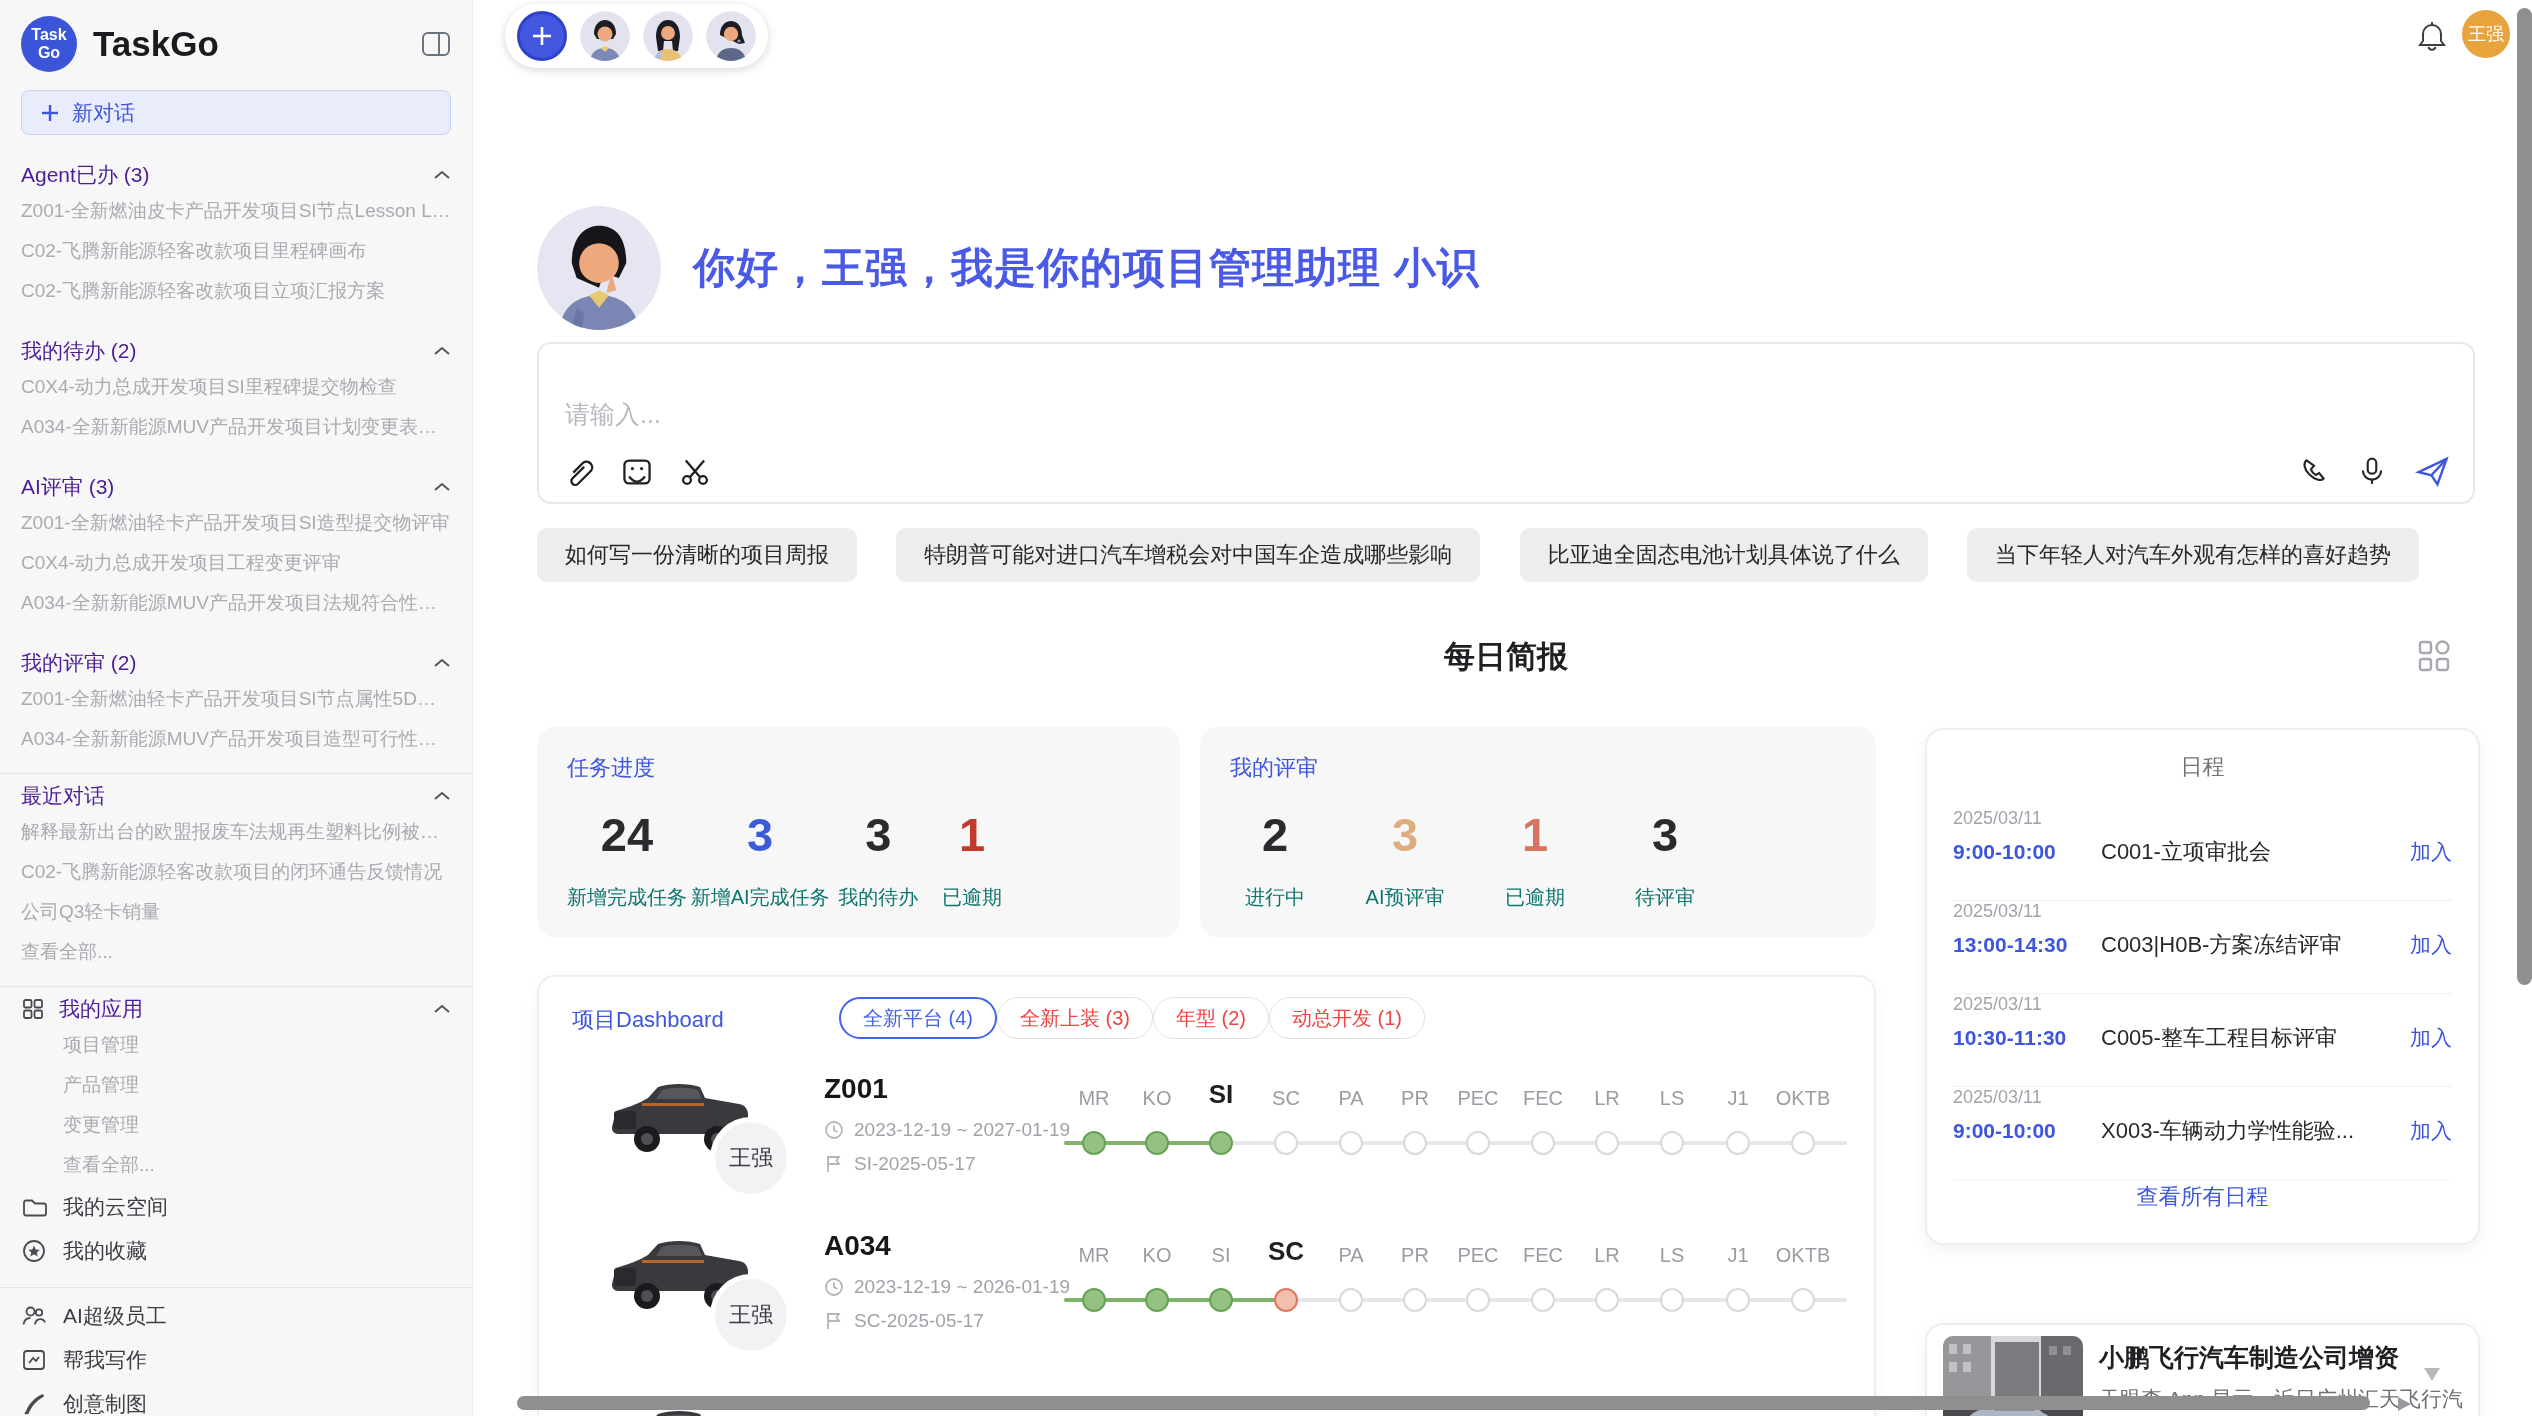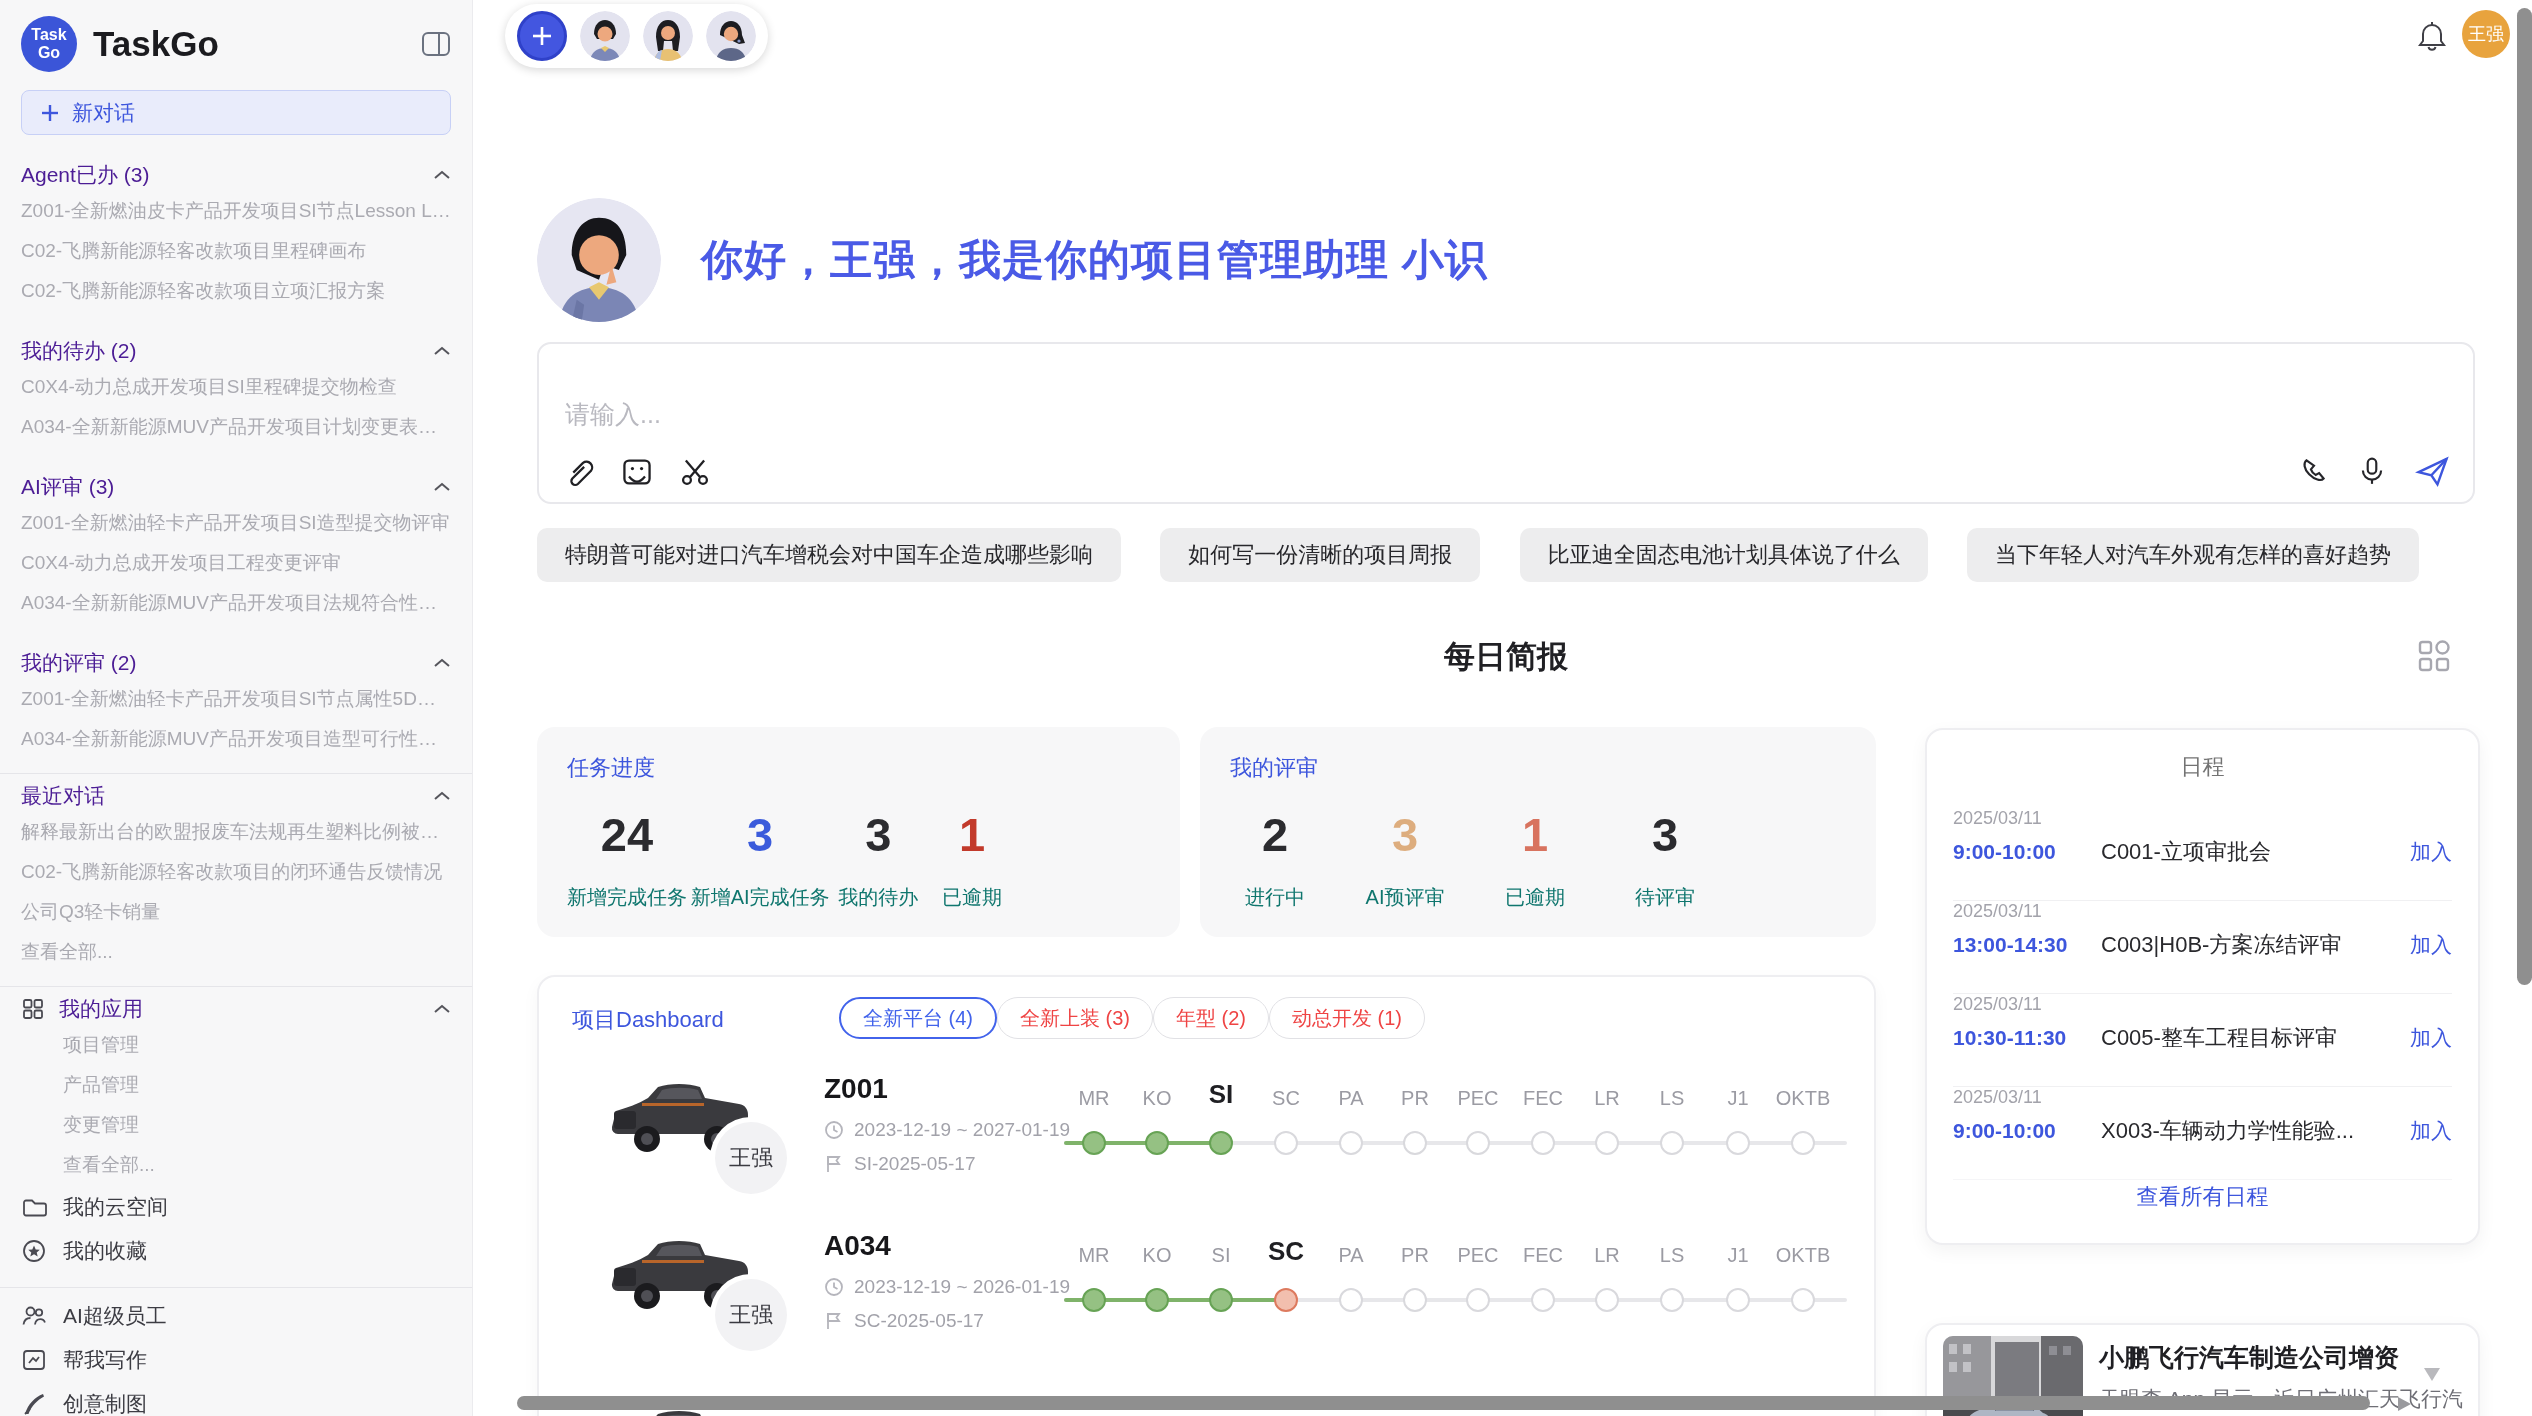--- a/index.html
+++ b/index.html
@@ -24,21 +24,21 @@
   .side-sub{padding-left:42px;}
 
   
   .top-pill{position:absolute;left:505px;top:4px;height:64px;border-radius:34px;background:#fff;box-shadow:0 2px 10px rgba(0,0,0,.16);display:flex;align-items:center;gap:13px;padding:0 12px;}
   .pill-plus{width:50px;height:50px;border-radius:50%;background:#4356e0;border:3px solid #2f41c9;color:#fff;display:flex;align-items:center;justify-content:center;cursor:pointer;}
   .pill-ava{width:50px;height:50px;border-radius:50%;overflow:hidden;cursor:pointer;}
   .bell{position:absolute;left:2416px;top:20px;cursor:pointer;}
   .user-ava{position:absolute;left:2462px;top:10px;width:48px;height:48px;border-radius:50%;background:#e8a33d;color:#fff;font-size:18px;display:flex;align-items:center;justify-content:center;cursor:pointer;}
 
   
-  .greet{position:absolute;left:537px;top:198px;display:flex;align-items:center;gap:40px;}
+  .greet{position:absolute;left:537px;top:206px;display:flex;align-items:center;gap:32px;}
   .greet-ava{width:124px;height:124px;border-radius:50%;overflow:hidden;}
   .greet-text{font-size:42px;font-weight:700;color:#4a5ae6;letter-spacing:1px;}
 
   
   .composer{position:absolute;left:537px;top:342px;width:1938px;height:162px;border:2px solid #e8e8ec;border-radius:14px;background:#fff;}
   .composer input{position:absolute;left:26px;top:48px;width:1500px;height:44px;border:none;outline:none;font-size:25px;color:#26262a;font-family:inherit;background:transparent;}
   .composer input::placeholder{color:#b9b9c0;}
   .comp-left{position:absolute;left:24px;bottom:14px;display:flex;gap:26px;align-items:center;}
   .comp-right{position:absolute;right:24px;bottom:14px;display:flex;gap:28px;align-items:center;}
   .cicon{cursor:pointer;}
@@ -351,22 +351,22 @@
       <span class="cicon">
         <svg width="34" height="34" viewBox="0 0 28 28" fill="none" stroke="#3d56dd" stroke-width="2">
             <path d="M3 15 26 4 18.5 25l-5-7.5z"></path>
             <line x1="13.5" y1="17.5" x2="26" y2="4"></line>
           </svg>
       </span>
     </div>
   </div>
 
   <div class="chips">
+    <div class="chip">如何写一份清晰的项目周报</div>
     <div class="chip">特朗普可能对进口汽车增税会对中国车企造成哪些影响</div>
-    <div class="chip">如何写一份清晰的项目周报</div>
     <div class="chip">比亚迪全固态电池计划具体说了什么</div>
     <div class="chip">当下年轻人对汽车外观有怎样的喜好趋势</div>
   </div>
 
   <div class="briefing-title">每日简报</div>
   <span class="briefing-grid">
     <svg width="36" height="36" viewBox="0 0 36 36" fill="none" stroke="#a7a7af" stroke-width="2.4">
         <rect x="4" y="4" width="11" height="11" rx="2.5"></rect>
         <circle cx="26.5" cy="9.5" r="6"></circle>
         <rect x="4" y="21" width="11" height="11" rx="2.5"></rect>

